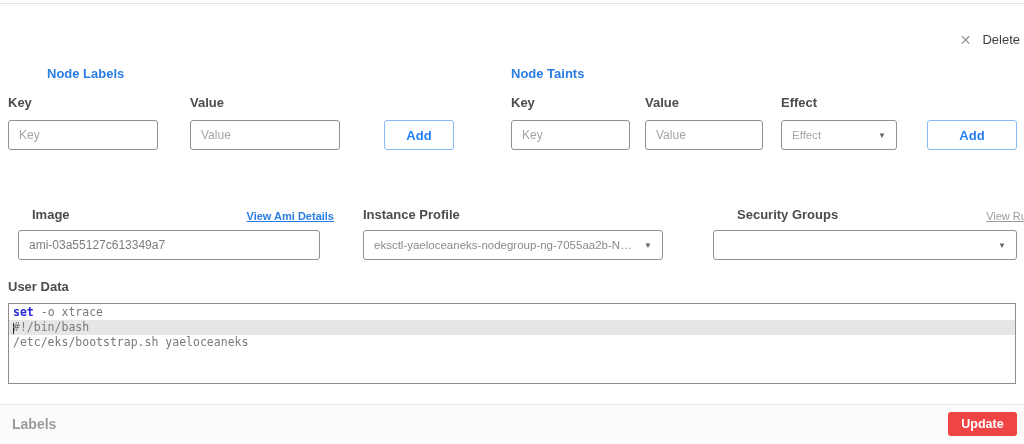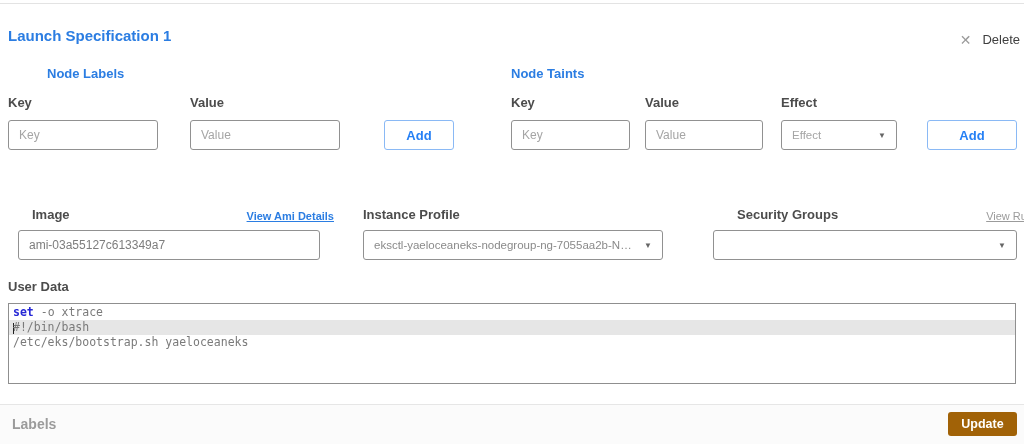--- a/index.html
+++ b/index.html
@@ -50,33 +50,32 @@
   .code-line { padding:0 4px; white-space:pre; }
   .code-line.hl { background:#e6e6e6; }
   .cursor { display:inline-block; width:1px; height:11px; background:#222;
     vertical-align:text-bottom; margin-right:-1px; }
   .kw { color:#2628d6; font-weight:700; }
   .footer-band { top:404px; left:0; width:1024px; height:40px; background:#fbfbfb;
     border-top:1px solid #e6e6e6; }
   .cancel-label { top:416px; left:12px; font-size:14px; font-weight:700; color:#9b9b9b; cursor:pointer; }
   .update-btn {
     position:absolute; left:948px; top:412px; width:69px; height:24px;
-    background:#a16207; border:none; border-radius:3px; color:#ffffff;
+    background:#ef4444; border:none; border-radius:3px; color:#ffffff;
     font-size:12.5px; font-weight:600; display:flex; align-items:center; justify-content:center;
     cursor:pointer; font-family:"Liberation Sans", sans-serif;
   }
 </style>
 </head>
 <body>
 
 <div class="canvas">
 
   <div class="abs top-divider"></div>
 
-  <div class="abs page-title">Launch Specification 1</div>
   <div class="abs delete-group">
     <span class="x-icon">✕</span>
     <span class="delete-label">Delete</span>
   </div>
 
   <div class="abs section-heading" style="left:8px; top:66px;padding-left:39px;">Node Labels</div>
   <div class="lbl" style="left:8px; top:95px;">Key</div>
   <div class="lbl" style="left:190px; top:95px;">Value</div>
   <input class="inp" style="left: 8px; top: 120px; width: 150px;" type="text" placeholder="Key">
   <input class="inp" style="left: 190px; top: 120px; width: 150px;" type="text" placeholder="Value">

